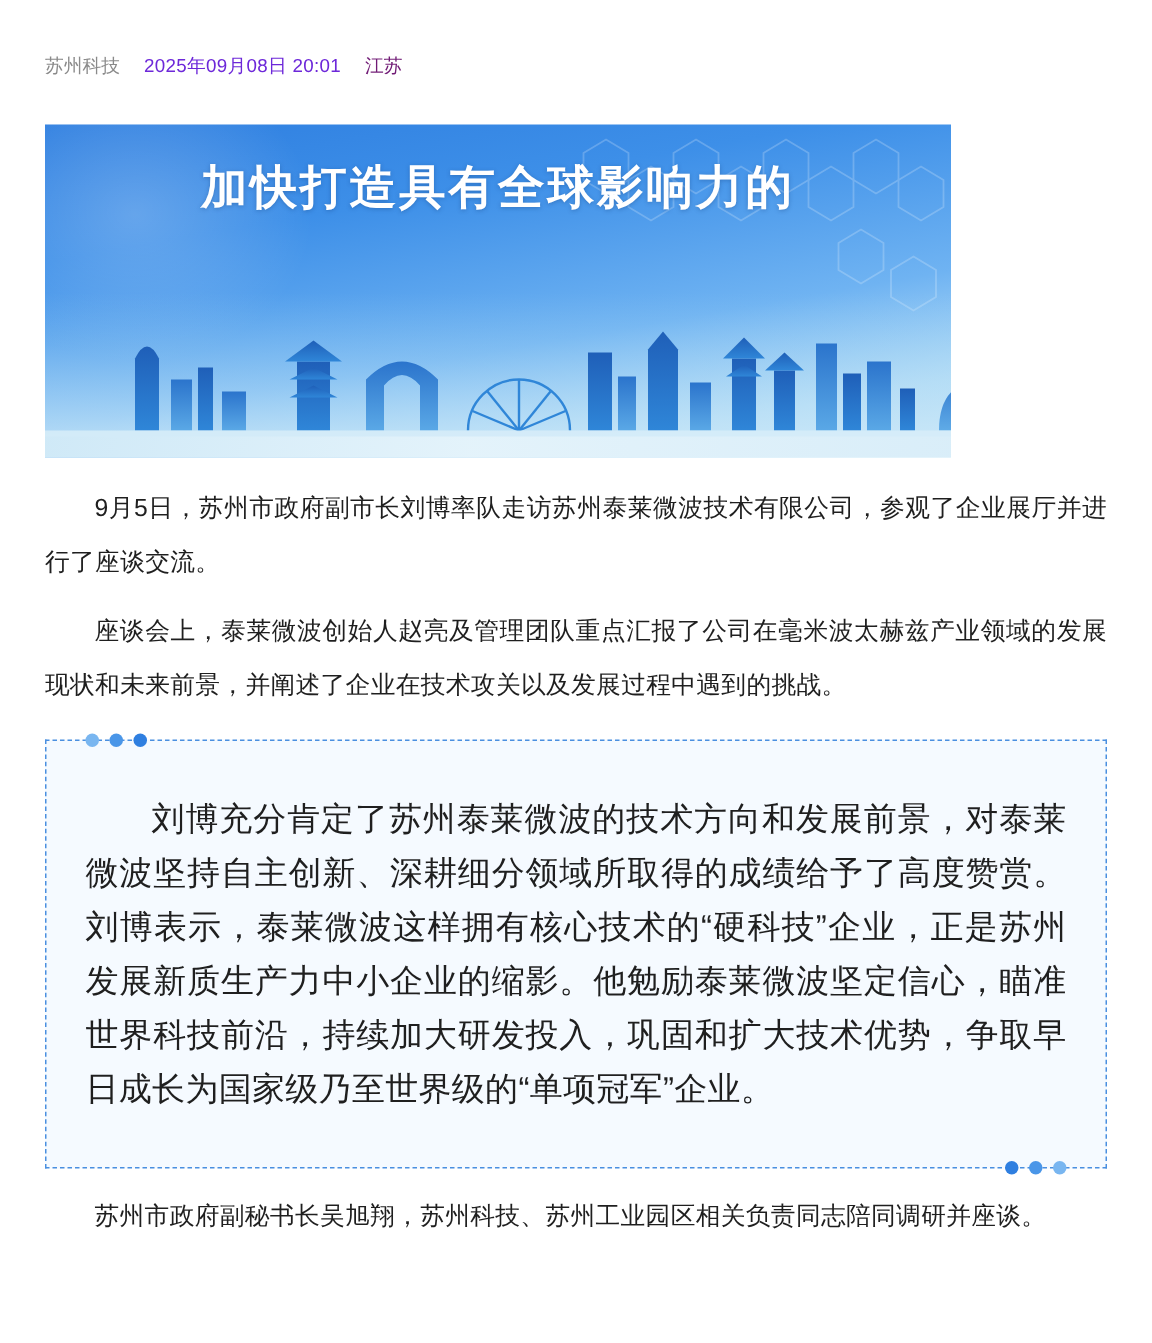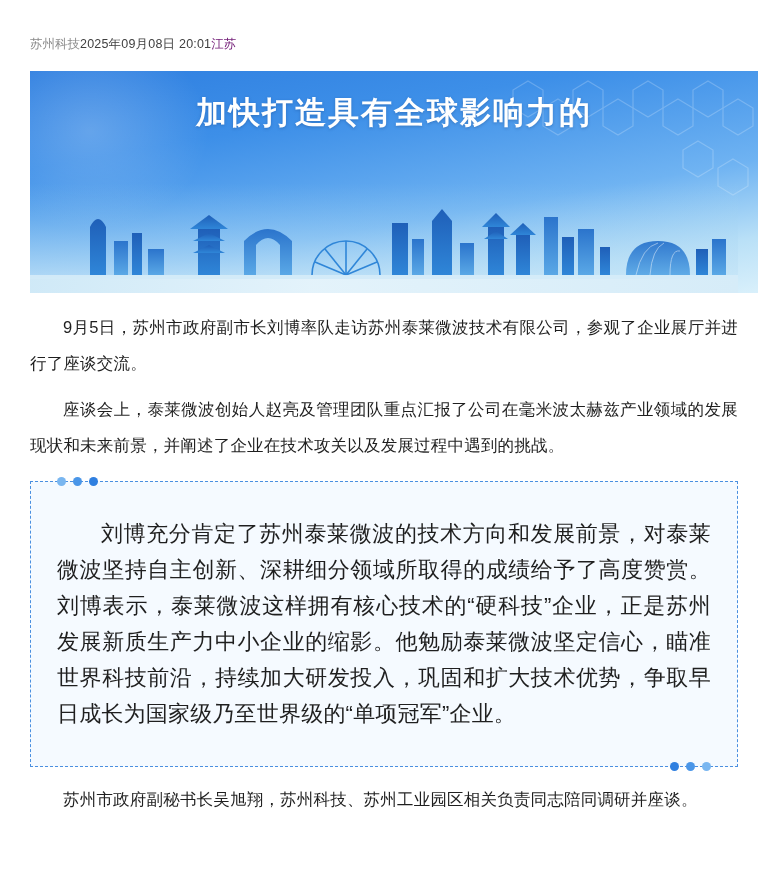--- a/index.html
+++ b/index.html
@@ -24,38 +24,39 @@
     line-height: 34px;
     font-weight: bold;
     color: #111111;
     letter-spacing: 0.2px;
     margin: 4px 0 0 0;
   }
   .meta-row {
     margin-top: 18px;
     display: flex;
     align-items: center;
+    gap: 16px;
     font-size: 12.5px;
     color: #8a8a8a;
   }
   .meta-source {
     color: #8a8a8a;
   }
   .meta-date {
-    color: #404040;
+    color: #6d28d9;
     letter-spacing: 0.2px;
   }
   .meta-region {
     color: #701a75;
   }
 
   
   .banner {
-    margin-top: 18px;
-    width: 728px;
+    margin-top: 30px;
+    width: 604px;
     height: 222px;
     position: relative;
     overflow: hidden;
     background: linear-gradient(170deg, #2f7fe0 0%, #3d8fe8 28%, #6fb3f2 62%, #b9e0f7 84%, #d9f0fb 100%);
   }
   .banner-hexes {
     position: absolute;
     right: 0;
     top: 0;
     width: 260px;

